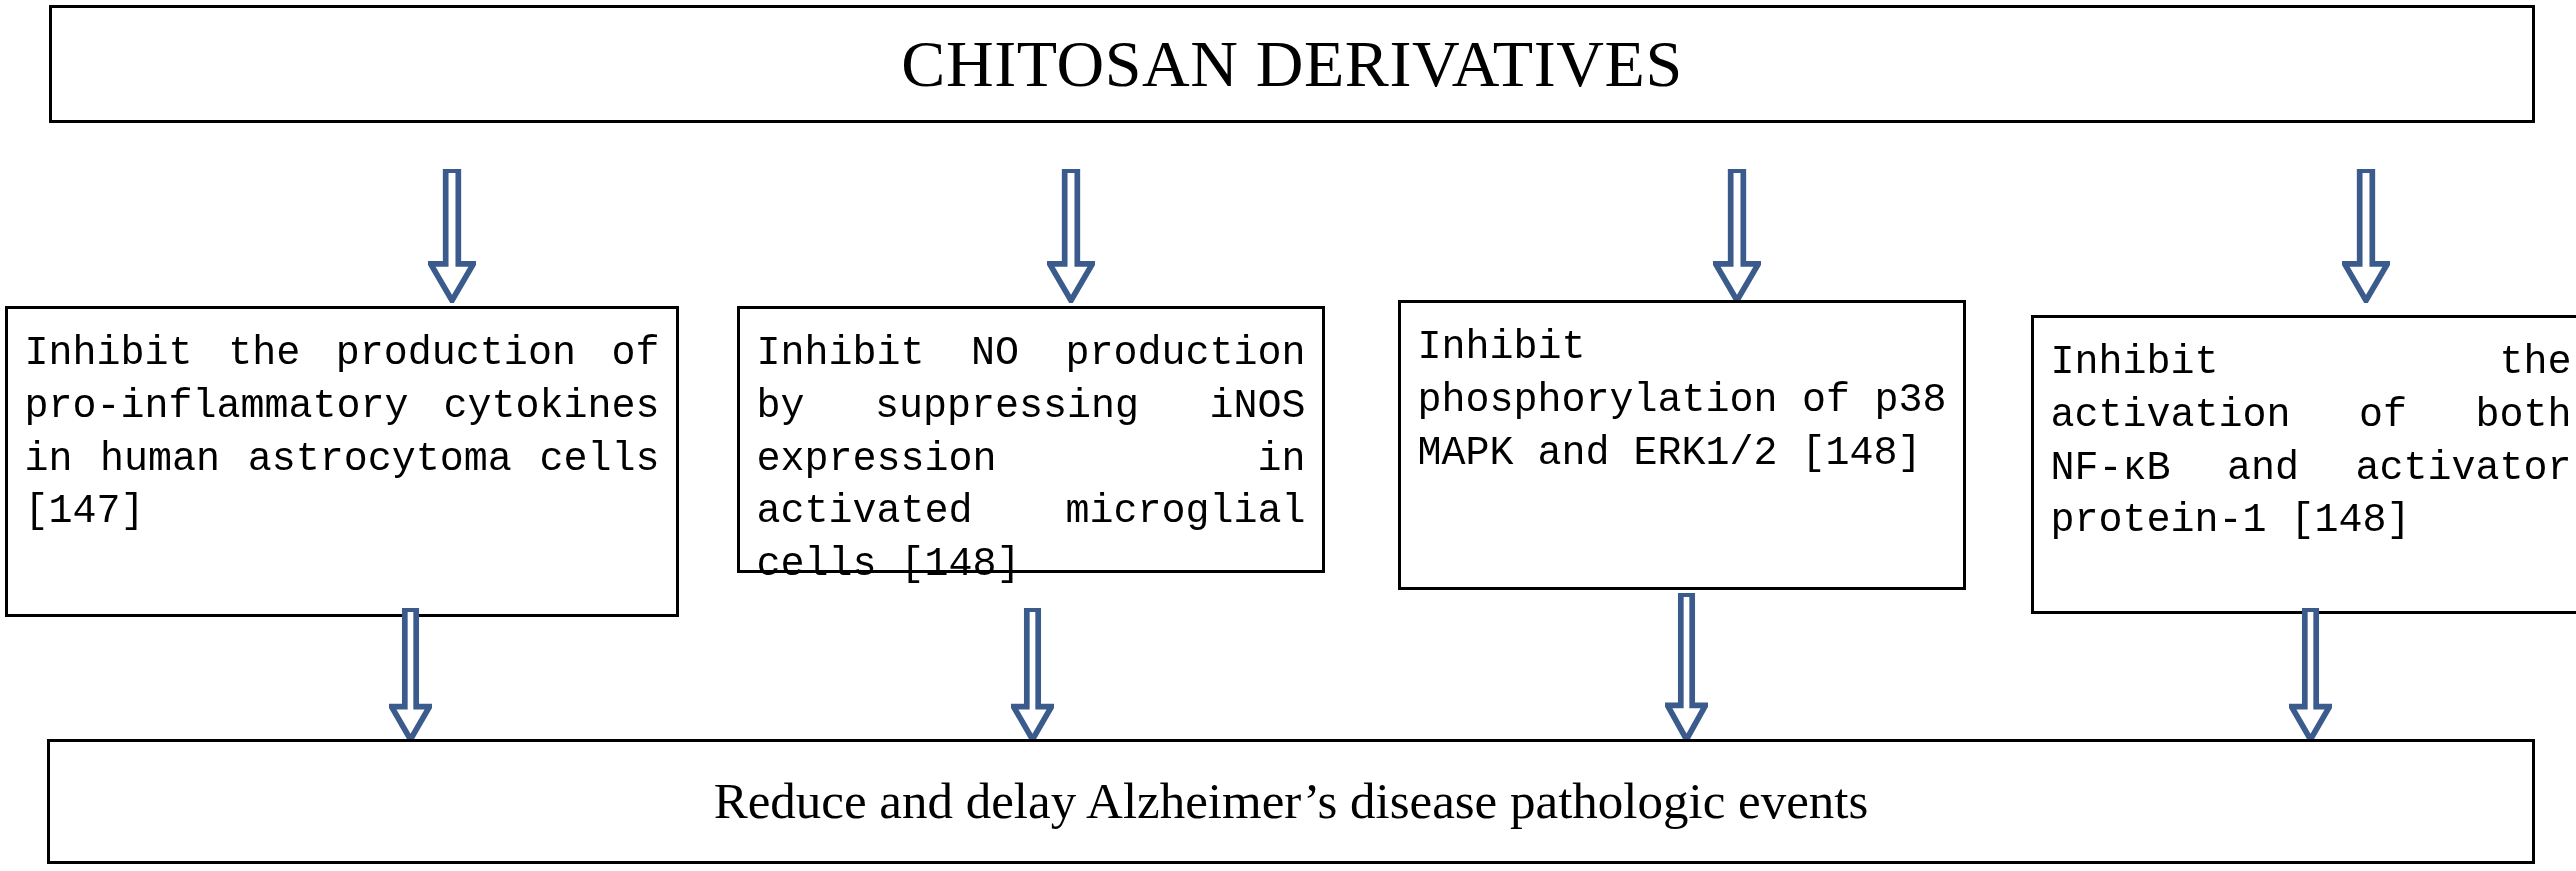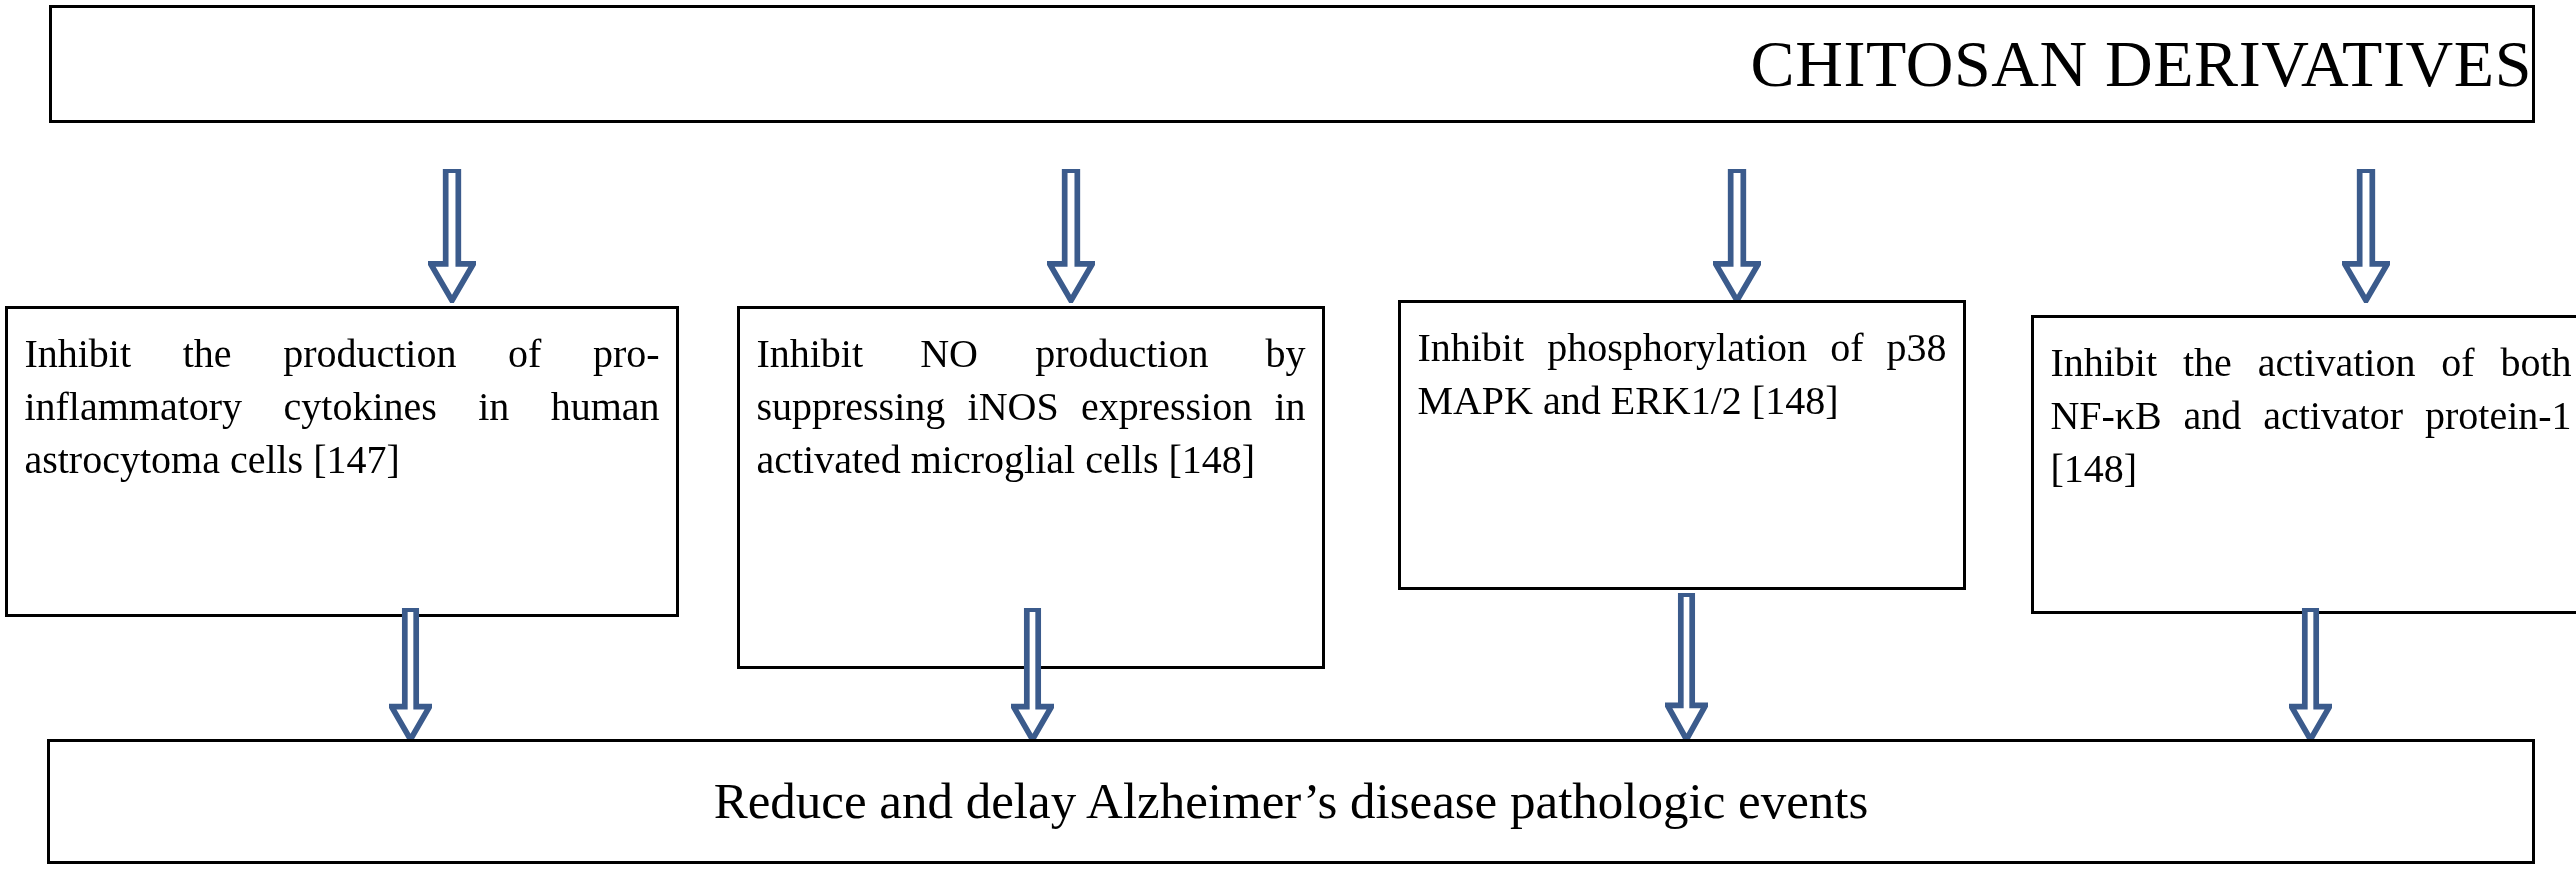--- a/index.html
+++ b/index.html
@@ -25,45 +25,46 @@
     border: 3.2px solid #000000;
   }
   
   #header-box {
     left: 49px;
     top: 5px;
     width: 2486px;
     height: 118px;
     display: flex;
     align-items: center;
-    justify-content: flex-end;
+    justify-content: center;
   }
   #header-box .title-text {
     font-size: 66px;
     line-height: 1.05;
     letter-spacing: 0.6px;
     white-space: nowrap;
     text-align: center;
   }
   
   .middle-box {
     border-width: 3.2px;
     padding: 19px 16.4px 6.3px 16.4px;
+    font-family: Liberation Mono, monospace;
   }
   .middle-box .body-text {
     display: block;
     font-size: 40px;
     line-height: 1.32;
     text-align: justify;
     text-align-last: left;
     text-justify: inter-word;
     hyphens: none;
   }
   #mid-box-1 { left: 5px;    top: 306px; width: 674px; height: 311px; }
-  #mid-box-2 { left: 737px; top: 306px; width: 588px;  height: 363px; }
+  #mid-box-2 { left: 737px; top: 306px; width: 588px;  height: 267px; }
   #mid-box-3 { left: 1398px; top: 300px; width: 568px;  height: 290px; }
   #mid-box-4 { left: 2012px; top: 315px; width: 560px;  height: 299px; margin-left: 19px; }
   
   #outcome-box {
     left: 47px;
     top: 739px;
     width: 2488px;
     height: 125px;
     display: flex;
     align-items: center;

